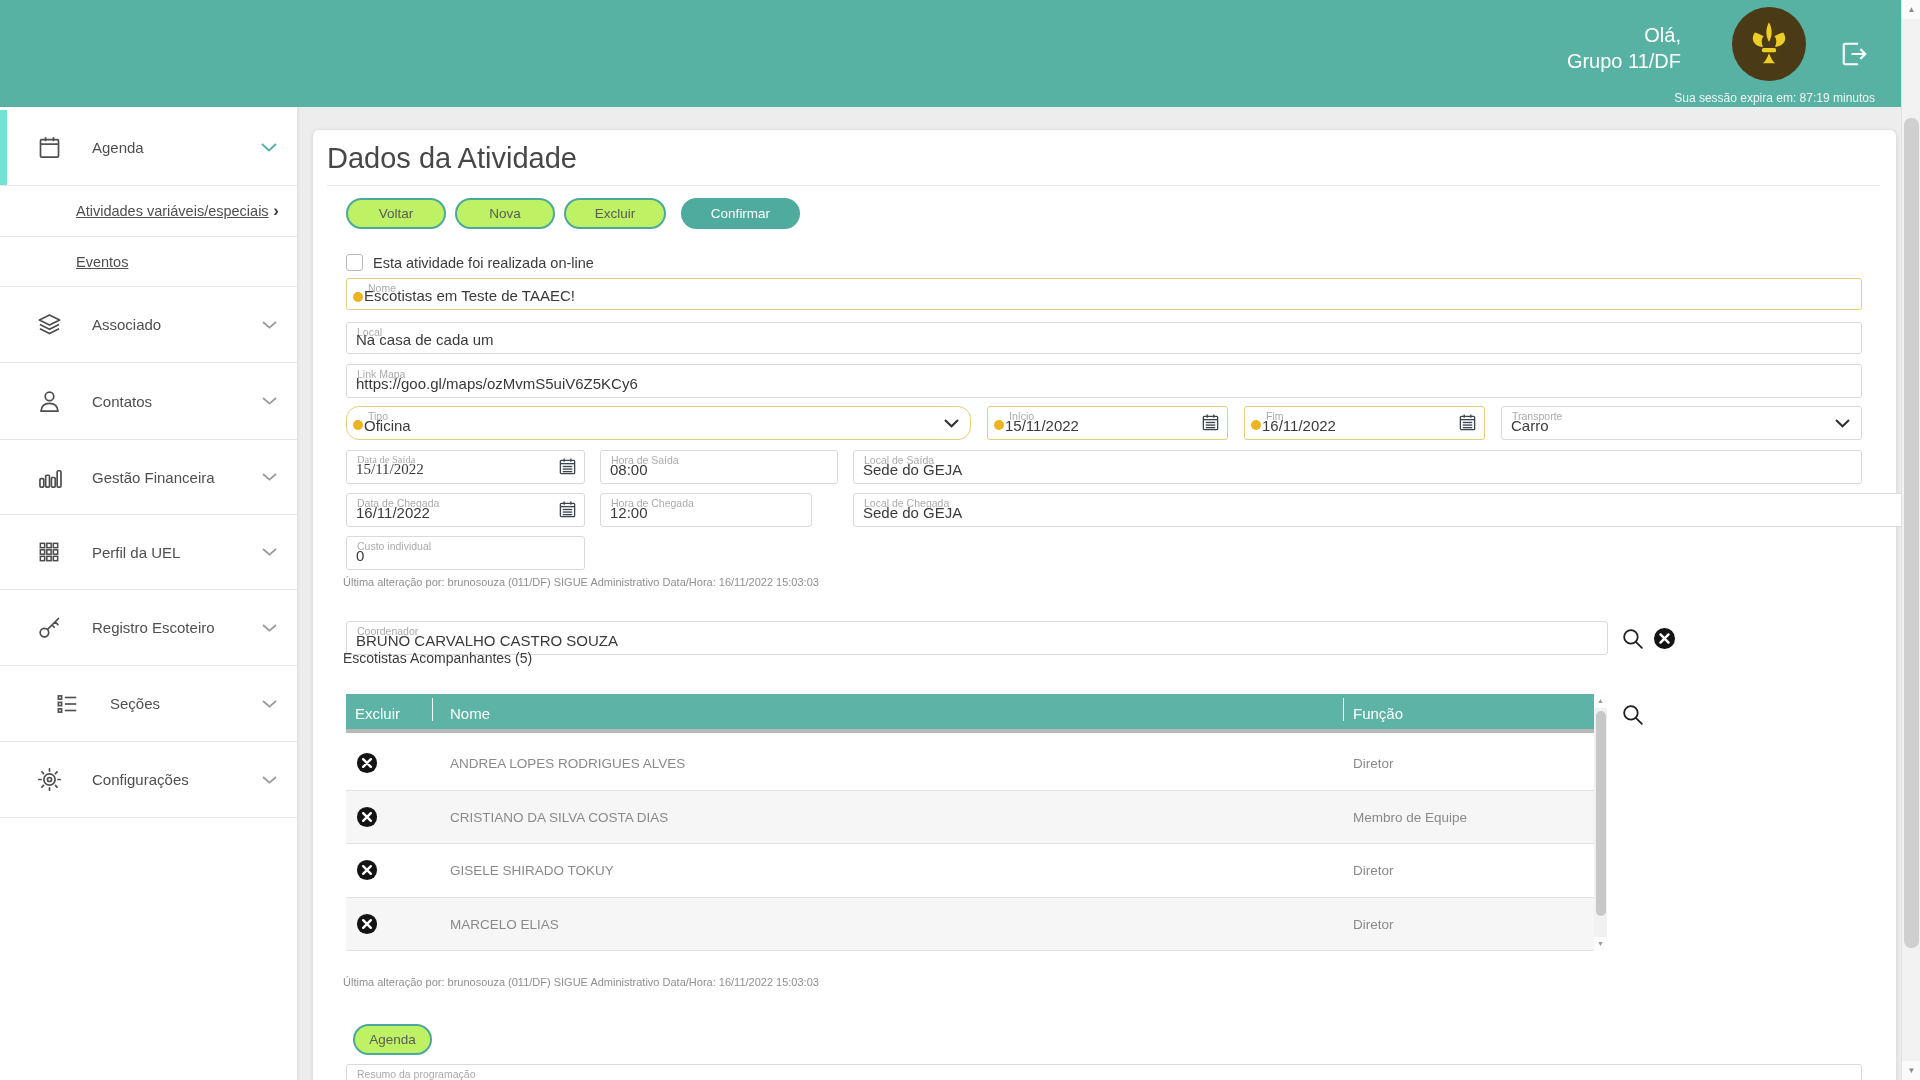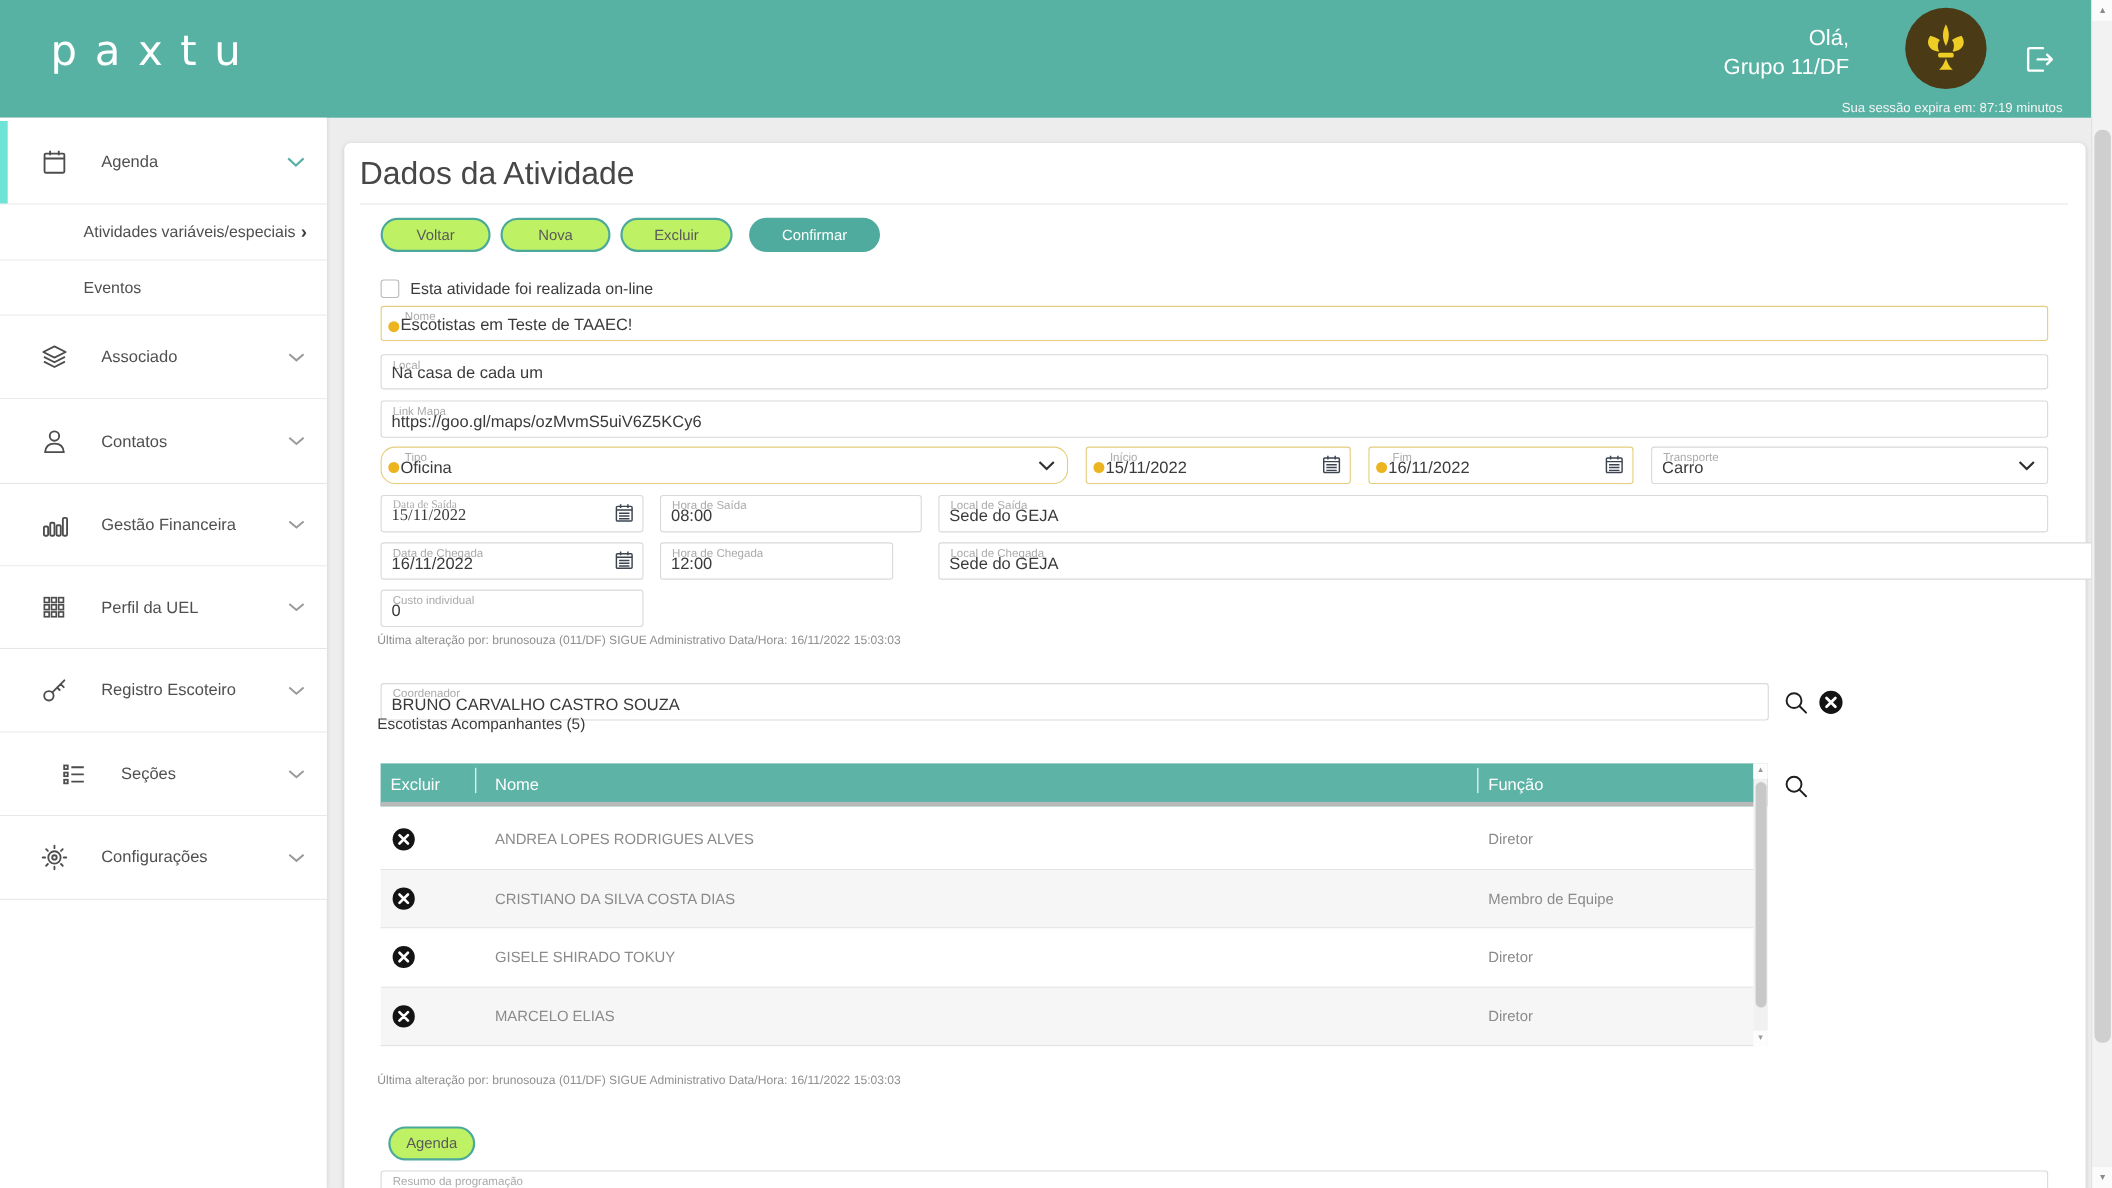--- a/index.html
+++ b/index.html
@@ -27,21 +27,21 @@
 
   
   .sidebar { position:absolute; left:0; top:107px; width:297px; height:973px; background:#fff;
              box-shadow:1px 0 3px rgba(0,0,0,0.08); }
   .nav-item { position:absolute; left:0; width:297px; display:flex; align-items:center;
               border-bottom:1px solid #e6e6e6; cursor:pointer; background:#fff; }
   .nav-icon { margin-left:36px; width:28px; display:flex; }
   .nav-label { margin-left:28px; font-size:15px; color:#4f4f4f; }
   .nav-chev { position:absolute; right:20px; display:flex; }
   .active-bar { position:absolute; left:0; top:0; bottom:0; width:7px; background:#6fe3d5; }
-  .sub-label { margin-left:76px; font-size:14.5px; color:#4f4f4f; }
+  .sub-label { margin-left:76px; font-size:14.5px; color:#4f4f4f;text-decoration:underline; }
   .sub-arrow { position:absolute; right:18px; font-size:17px; font-weight:bold; color:#3d3d3d; }
 
   
   .card { position:absolute; left:313px; top:130px; width:1583px; height:1060px; background:#fff;
           border-radius:6px; box-shadow:0 1px 5px rgba(0,0,0,0.14); }
   .page-title { position:absolute; left:14px; top:12px; font-size:29px; font-weight:400; color:#474747; }
   .title-rule { position:absolute; left:14px; right:16px; top:55px; height:1px; background:#e7e7e7; }
 
   .pill { position:absolute; height:31px; border:2px solid #4ba99b; border-radius:17px; background:#bef264;
           color:#5a5a5a; font-size:13.5px; display:flex; align-items:center; justify-content:center;
@@ -86,21 +86,20 @@
   .tscroll .btn { position:absolute; left:0; width:13px; height:14px; background:#fdfdfd; color:#9a9a9a;
                   font-size:7px; text-align:center; line-height:14px; }
   .tscroll .thumb { position:absolute; left:1.5px; width:10px; background:#c8c8c8; border-radius:5px; }
 </style>
 </head>
 <body>
 
 <div id="app">
 
   <div class="header">
-    <div class="logo">paxtu</div>
     <div class="greeting">
       <div>Olá,</div>
       <div>Grupo 11/DF</div>
     </div>
     <div class="avatar">
       <svg viewBox="0 0 24 24" width="50" height="50" fill="#efcd27">
         <path d="M12 1.5c-1.7 3.1-1.7 6.4 0 9.5 1.7-3.1 1.7-6.4 0-9.5z"></path>
         <path d="M5.2 6.5c-2.3 3.2-.4 6.7 3.9 6.9-.9-2-.8-3.9.3-5.1-1.5-.9-3-1.5-4.2-1.8z"></path>
         <path d="M18.8 6.5c2.3 3.2.4 6.7-3.9 6.9.9-2 .8-3.9-.3-5.1 1.5-.9 3-1.5 4.2-1.8z"></path>
         <rect x="8.6" y="13.9" width="6.8" height="2.1" rx="0.8"></rect>

